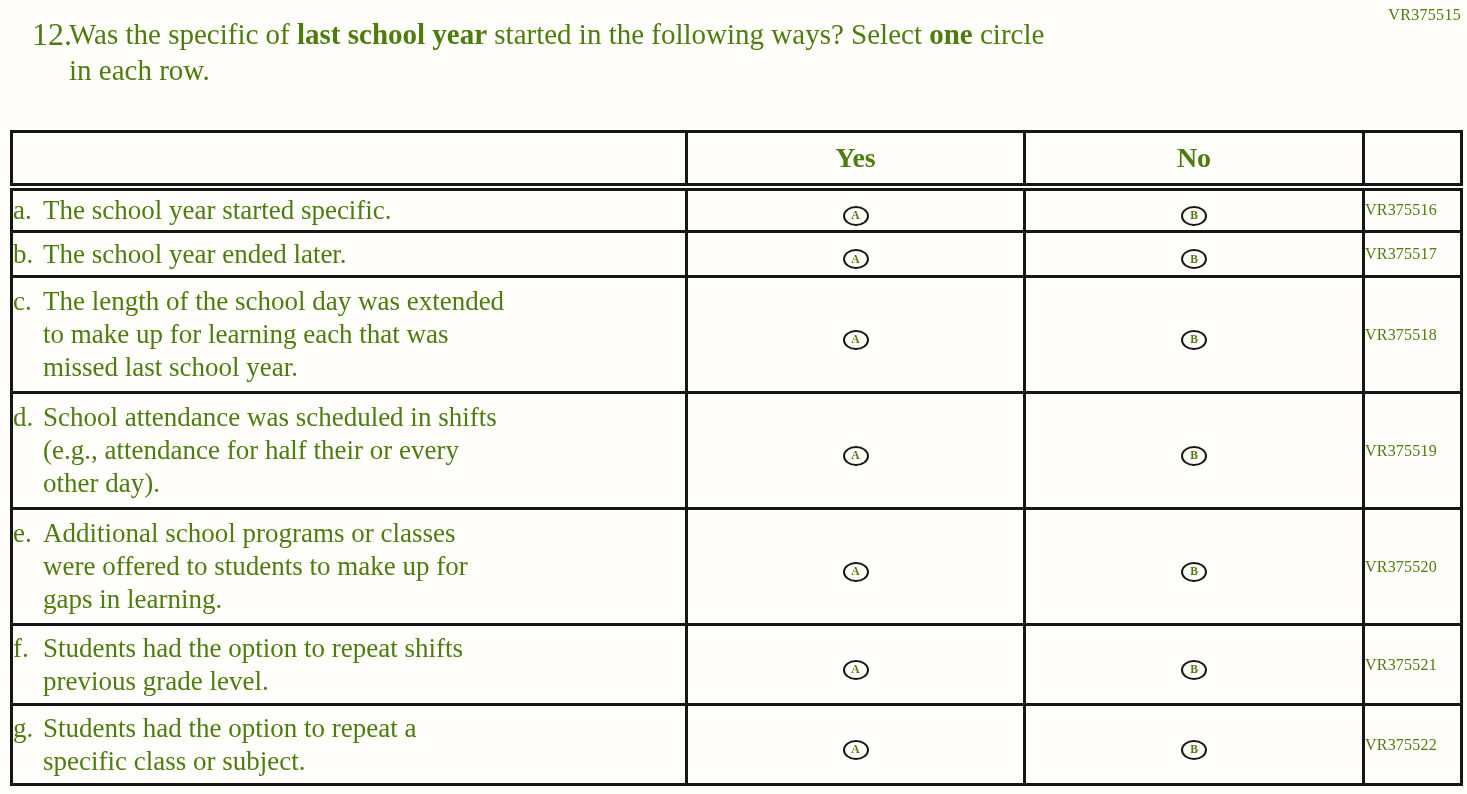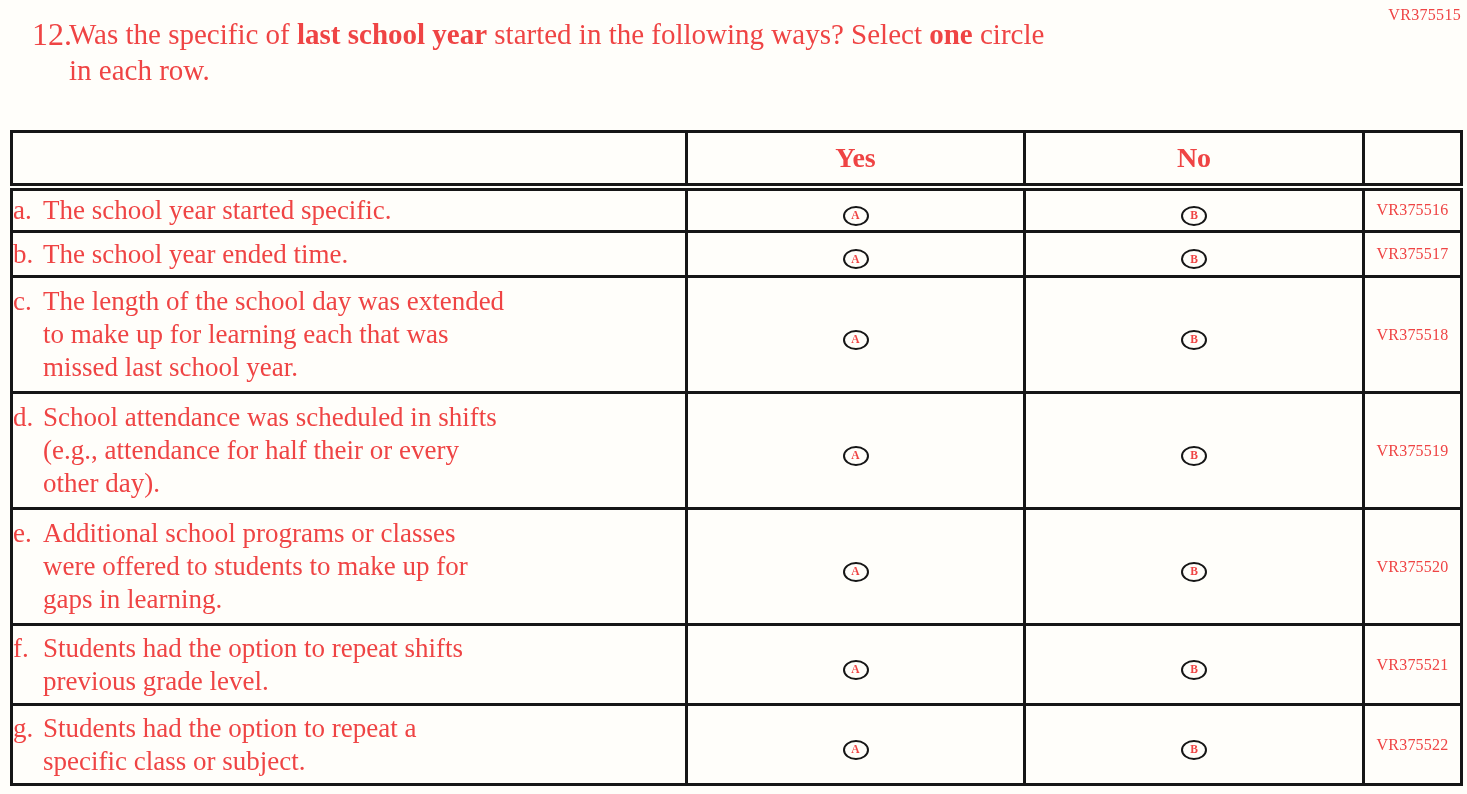--- a/index.html
+++ b/index.html
@@ -5,21 +5,21 @@
   html, body { margin: 0; padding: 0; }
   body {
     font-family: "Liberation Serif", "DejaVu Serif", serif;
     background: #ffffff;
   }
   .page {
     position: relative;
     width: 1467px;
     height: 794px;
     background: #fffefa;
-    color: #ef4444;
+    color: #4d7c0f;
     overflow: hidden;
   }
 
   
   .question {
     position: absolute;
     top: 16px;
     left: 18px;
     width: 1310px;
     display: flex;
@@ -103,21 +103,21 @@
     border: 2.5px solid #161616;
     border-radius: 50%;
     font-size: 11.5px;
     line-height: 1;
     font-weight: bold;
     cursor: pointer;
     user-select: none;
   }
 
   td.code {
-    text-align: center;
+    text-align: left;
     vertical-align: middle;
     font-size: 16px;
     letter-spacing: 0.2px;
   }
 </style>
 </head>
 <body>
 
 <div class="page">
 
@@ -153,21 +153,21 @@
           </div>
         </td>
         <td class="opt"><span class="bubble">A</span></td>
         <td class="opt"><span class="bubble">B</span></td>
         <td class="code">VR375516</td>
       </tr>
       <tr class="h1">
         <td class="stem">
           <div class="stem-inner">
             <span class="row-letter">b.</span>
-            <span class="stem-text">The school year ended time.</span>
+            <span class="stem-text">The school year ended later.</span>
           </div>
         </td>
         <td class="opt"><span class="bubble">A</span></td>
         <td class="opt"><span class="bubble">B</span></td>
         <td class="code">VR375517</td>
       </tr>
       <tr class="h3">
         <td class="stem">
           <div class="stem-inner">
             <span class="row-letter">c.</span>

